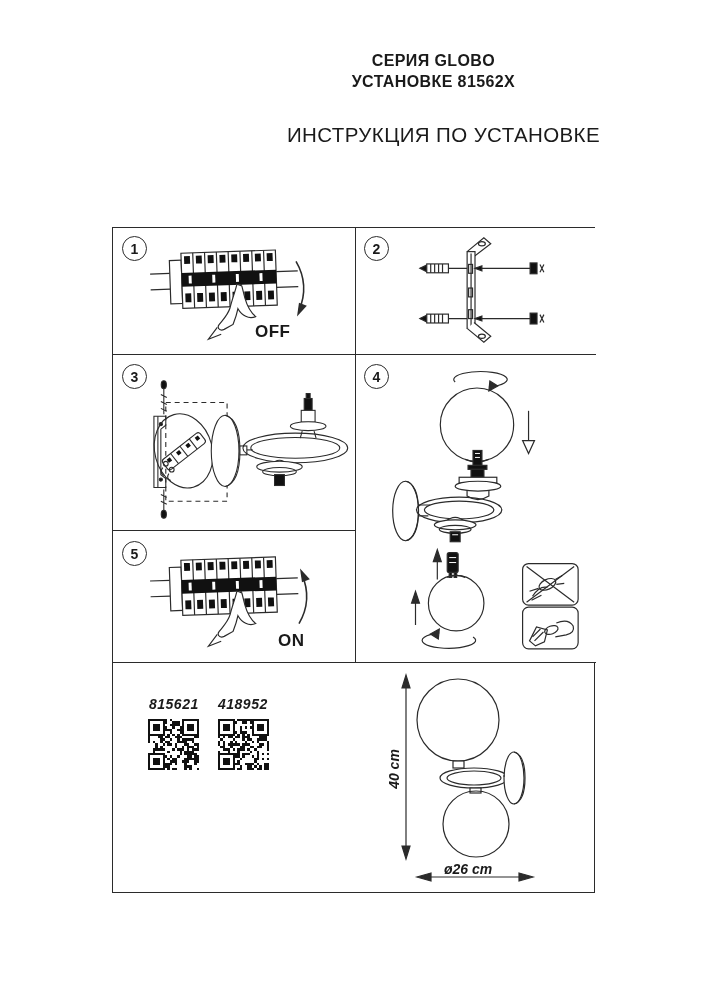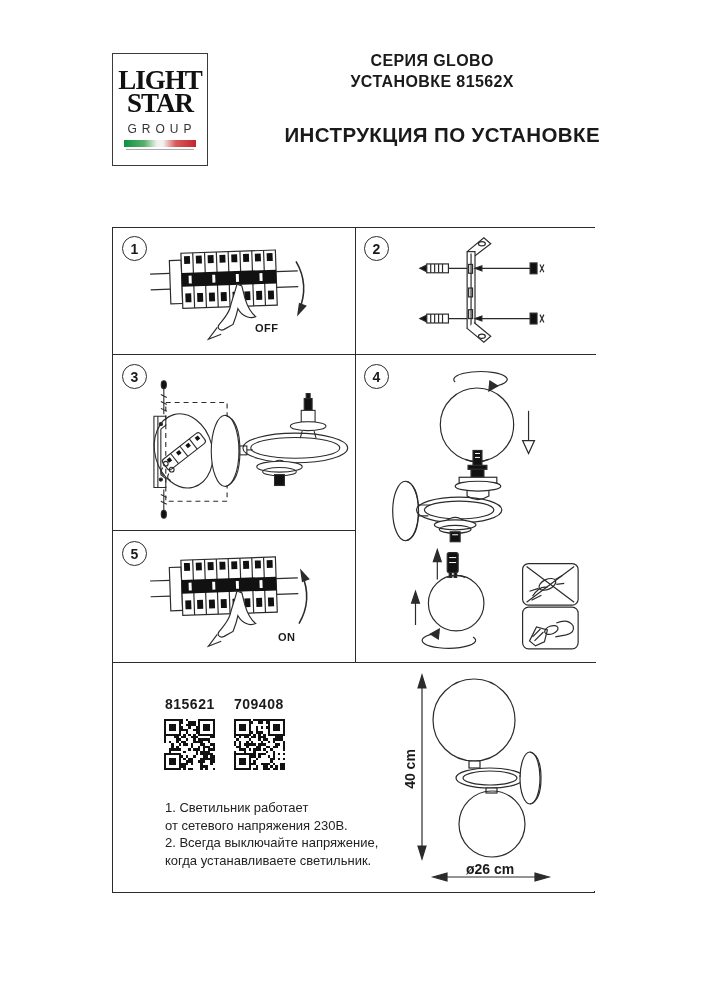--- a/index.html
+++ b/index.html
@@ -10,52 +10,46 @@
         box-sizing:border-box;text-align:center;padding-top:15px;}
   .logo-word{font-family:"Liberation Serif",serif;font-weight:bold;font-size:27px;line-height:23px;
         letter-spacing:-1px;color:#111;}
   .logo-group{font-family:"Liberation Sans",sans-serif;font-size:12px;letter-spacing:5px;
         color:#333;margin-top:7px;margin-left:4px;}
   .logo-flag{width:72px;height:7px;margin:4px auto 0 auto;
         background:linear-gradient(90deg,#0d9143 0%,#59b06a 28%,#f2f2f2 46%,#f2f2f2 54%,#d95a5a 72%,#c1272d 100%);
         border-bottom:2px solid #fff;box-shadow:0 3px 0 -2px #aaa;}
   #header-text{position:absolute;right:107px;top:50px;text-align:center;}
   .hdr-small{font-size:16px;font-weight:bold;line-height:21px;letter-spacing:.4px;}
-  .hdr-big{font-size:20.5px;font-weight:bold;line-height:23px;letter-spacing:.4px;margin-left:20px;}
+  .hdr-big{font-size:20.5px;font-weight:normal;line-height:23px;letter-spacing:.4px;margin-left:20px;}
   .hdr-gap{height:31px;}
   
   #grid{position:absolute;left:112px;top:227px;width:483px;height:666px;
         border:1.6px solid #2b2b2b;box-sizing:border-box;}
   .cell{position:absolute;box-sizing:border-box;background:#fff;}
   .bR{border-right:1.6px solid #2b2b2b;}
   .bB{border-bottom:1.6px solid #2b2b2b;}
   .badge{position:absolute;width:25px;height:25px;border:1.3px solid #2b2b2b;border-radius:50%;
         display:flex;align-items:center;justify-content:center;font-size:14px;font-weight:600;
         box-sizing:border-box;background:#fff;}
   .cell svg{position:absolute;left:0;top:0;}
-  .switch-label{position:absolute;font-size:11px;font-weight:bold;letter-spacing:.5px;}
+  .switch-label{position:absolute;font-size:17px;font-weight:bold;letter-spacing:.5px;}
   
   .article-num{position:absolute;font-size:14px;font-weight:bold;letter-spacing:.5px;}
   .notes{position:absolute;left:36px;top:136px;font-size:13px;line-height:17.5px;color:#222;}
   .dim-label{position:absolute;font-size:14px;font-weight:bold;white-space:nowrap;}
   #dim-height{left:255px;top:98px;width:52px;text-align:center;transform:rotate(-90deg);}
-  #dim-diameter{left:331px;top:198px;width:60px;text-align:center;}
+  #dim-diameter{left:331px;top:198px;width:60px;}
   .qr{position:absolute;width:51px;height:51px;}
 </style>
 </head>
 <body>
 
 <div id="page">
 
-  <div id="logo">
-    <div class="logo-word">LIGHT</div>
-    <div class="logo-word">STAR</div>
-    <div class="logo-group">GROUP</div>
-    <div class="logo-flag"></div>
-  </div>
 
   <div id="header-text">
     <div class="hdr-small">СЕРИЯ GLOBO</div>
     <div class="hdr-small">УСТАНОВКЕ 81562X</div>
     <div class="hdr-gap"></div>
     <div class="hdr-big">ИНСТРУКЦИЯ ПО УСТАНОВКЕ</div>
   </div>
 
   <div id="grid">
 
@@ -315,24 +309,24 @@
           <use href="#breaker-art"></use>
           <g>
             <path d="M187 90 q14 -24 3 -50" stroke="#2b2b2b" stroke-width="1.6" fill="none"></path>
             <polygon points="188,34 198,45 190,48" fill="#2b2b2b"></polygon>
           </g>
         </g>
       </svg>
       <span class="switch-label" style="left:141px;top:100px;margin-left:24px;">ON</span>
     </div>
 
-    <div class="cell" style="left:16px;top:435px;width:480px;height:228px;">
+    <div class="cell" style="left:0;top:435px;width:480px;height:228px;font-style:italic;">
 
       <span class="article-num" style="left:36px;top:33px;">815621</span>
-      <span class="article-num" style="left:105px;top:33px;">709408</span>
+      <span class="article-num" style="left:105px;top:33px;">418952</span>
 
       <svg class="qr" style="left:35px;top:56px;" viewBox="0 0 21 21" shape-rendering="crispEdges">
           <g fill="#111">
             <rect x="0" y="0" width="1" height="1"></rect>
             <rect x="1" y="0" width="1" height="1"></rect>
             <rect x="2" y="0" width="1" height="1"></rect>
             <rect x="3" y="0" width="1" height="1"></rect>
             <rect x="4" y="0" width="1" height="1"></rect>
             <rect x="5" y="0" width="1" height="1"></rect>
             <rect x="6" y="0" width="1" height="1"></rect>
@@ -797,26 +791,20 @@
             <rect x="12" y="20" width="1" height="1"></rect>
             <rect x="13" y="20" width="1" height="1"></rect>
             <rect x="14" y="20" width="1" height="1"></rect>
             <rect x="16" y="20" width="1" height="1"></rect>
             <rect x="17" y="20" width="1" height="1"></rect>
             <rect x="19" y="20" width="1" height="1"></rect>
             <rect x="20" y="20" width="1" height="1"></rect>
           </g>
         </svg>
 
-      <div class="notes">
-        <div>1. Светильник работает</div>
-        <div>от сетевого напряжения 230В.</div>
-        <div>2. Всегда выключайте напряжение,</div>
-        <div>когда устанавливаете светильник.</div>
-      </div>
 
       <svg style="position:absolute;left:240px;top:0;" width="243" height="228" viewBox="0 0 243 228">
         <g stroke="#2b2b2b" stroke-width="1.2" fill="none">
 
           <g>
             <path d="M53 16 V192"></path>
             <polygon points="49,25 53,12 57,25" fill="#2b2b2b"></polygon>
             <polygon points="49,183 53,196 57,183" fill="#2b2b2b"></polygon>
           </g>
 

